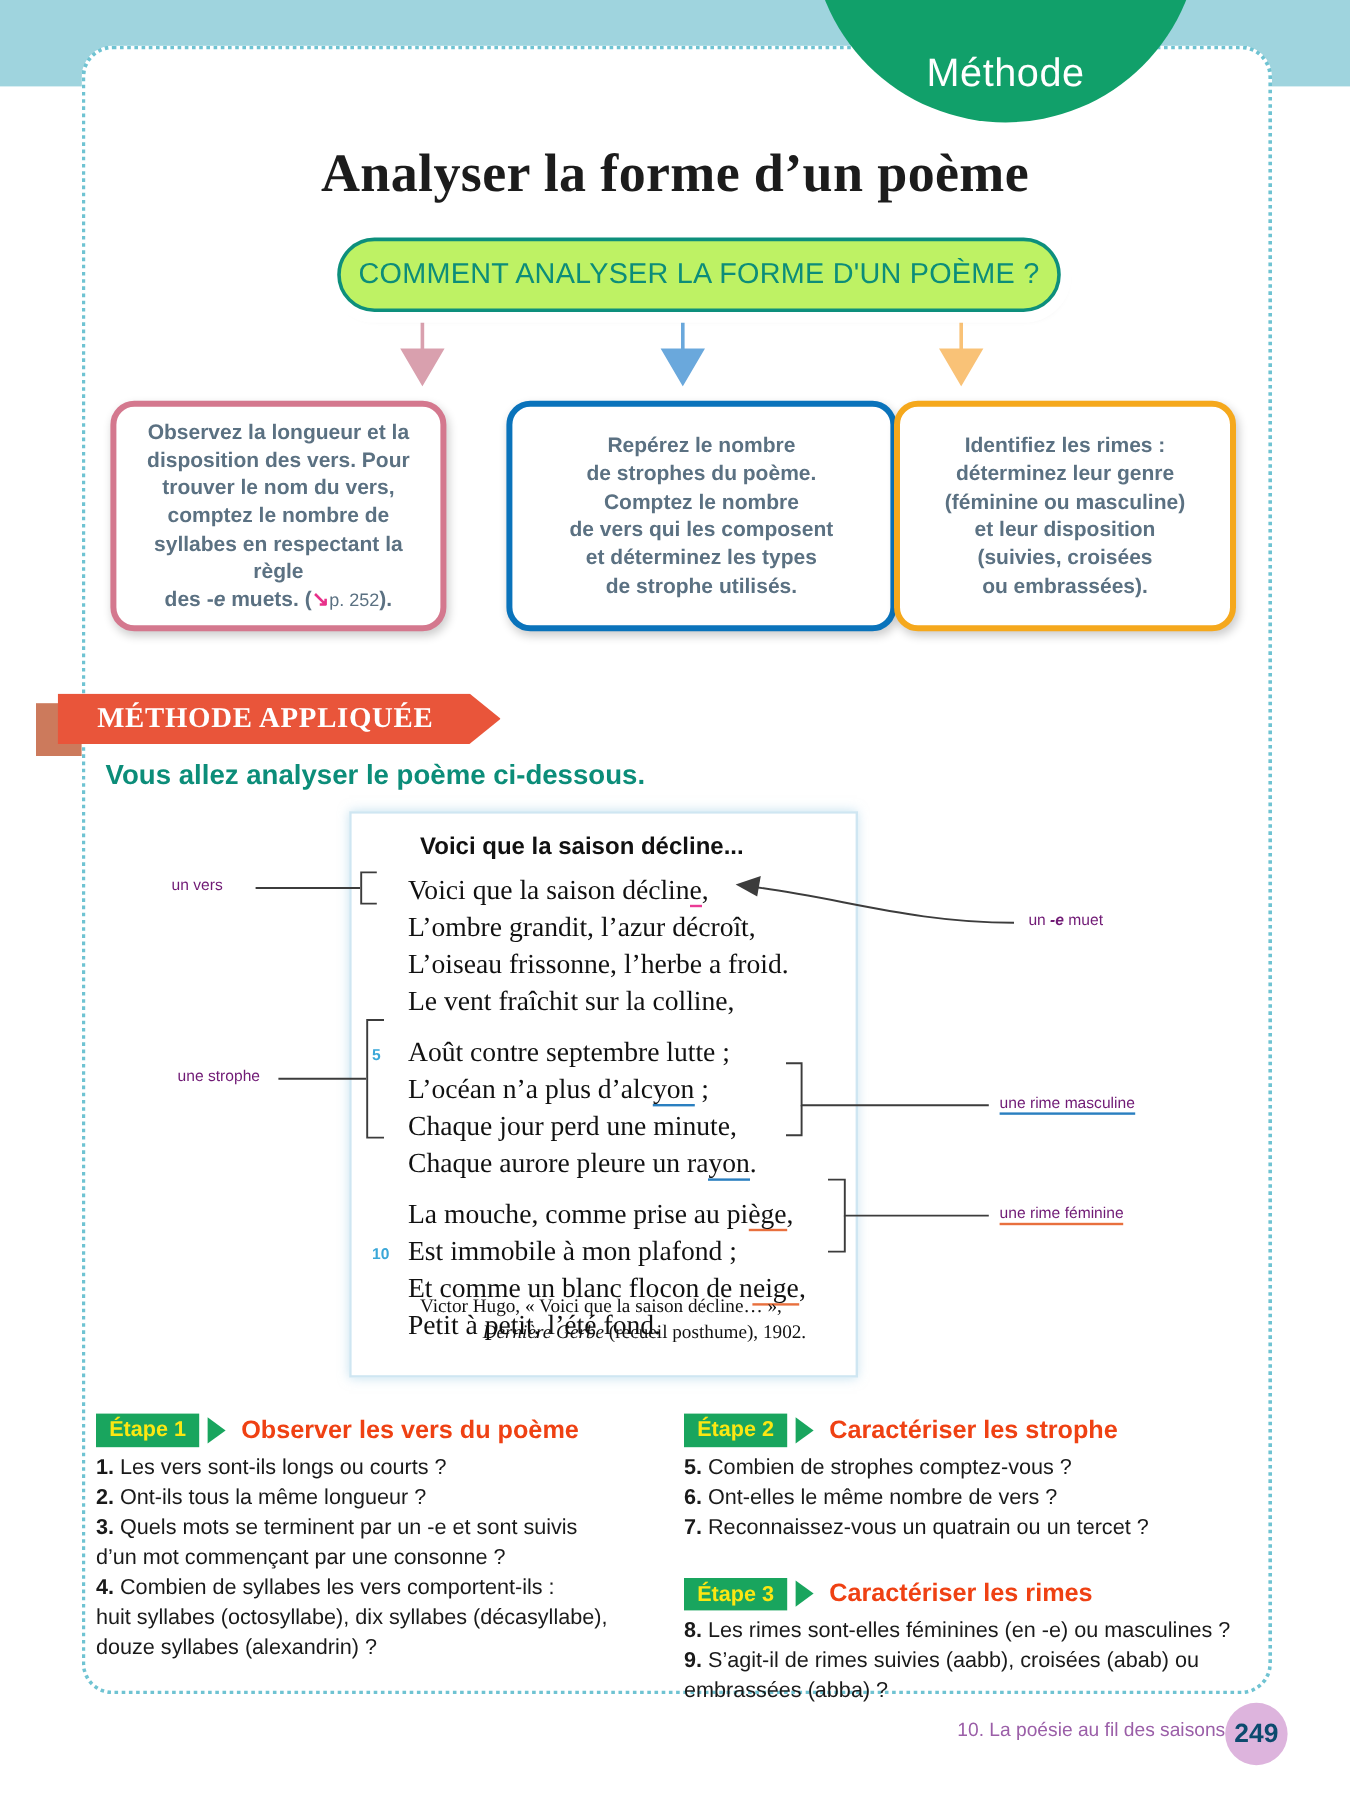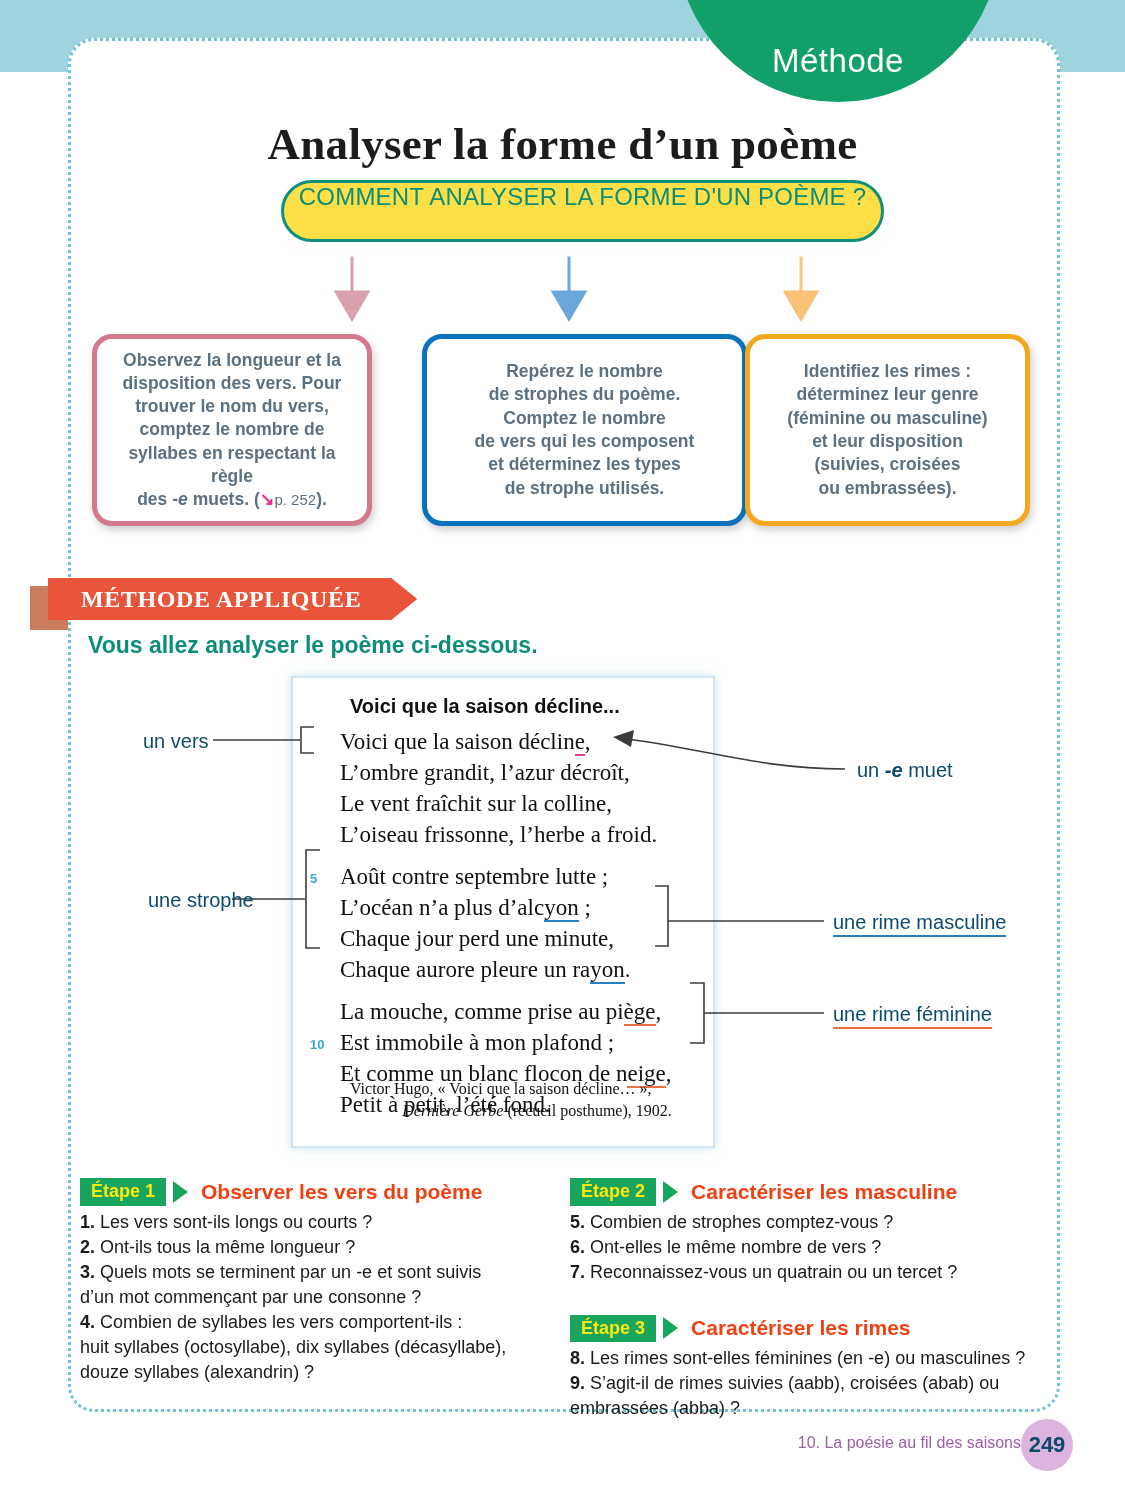--- a/index.html
+++ b/index.html
@@ -46,26 +46,26 @@
     position: absolute; left: 0; top: 118px; width: 1125px;
     text-align: center;
     font-family: "Liberation Serif", serif;
     font-size: 45px; font-weight: 700; color: #1c1c1c;
     letter-spacing: .3px;
     z-index: 5;
   }
 
   
   .question-pill {
-    position: absolute; left: 281px; top: 180px;
+    position: absolute; left: 281px; top: 198px;
     width: 603px; height: 62px;
-    background: #fde047;
+    background: #bef264;
     border: 3px solid #0d8f7c;
     border-radius: 32px;
-    display: flex; align-items: flex-start; justify-content: center;
+    display: flex; align-items: center; justify-content: center;
     box-shadow: 0 0 0 9px #fff, 2px 4px 7px rgba(0,0,0,.22);
     z-index: 5;
   }
   .question-pill .q {
     color: #0c8d79; font-size: 24px; letter-spacing: .2px; white-space: nowrap;
   }
 
   
   .arrows { position: absolute; left: 0; top: 255px; width: 1125px; height: 95px; z-index: 4; }
 
@@ -146,21 +146,21 @@
     position: absolute; left: 57px; top: 400px; width: 350px;
     font-family: "Liberation Serif", serif;
     font-size: 16px; color: #111; line-height: 22px;
   }
   .poem-credit .ln2 { display: block; text-align: center; padding-left: 24px; }
   .poem-credit i { font-style: italic; }
 
   
   .anno-layer { position: absolute; left: 0; top: 0; width: 1125px; height: 1500px; z-index: 7; pointer-events: none; }
   .anno-lbl {
-    position: absolute; font-size: 20px; color: #0c4a6e; white-space: nowrap; z-index: 8;
+    position: absolute; font-size: 13px; color: #701a75; white-space: nowrap; z-index: 8;
   }
   .anno-lbl.u-blue2 { border-bottom: 2px solid #2a7fc0; padding-bottom: 1px; }
   .anno-lbl.u-orange2 { border-bottom: 2px solid #e8703e; padding-bottom: 1px; }
   .anno-lbl i { font-style: italic; font-weight: 700; }
 
   
   .etapes { position: absolute; left: 0; top: 1178px; width: 1125px; z-index: 6; }
   .col { position: absolute; }
   #colL { left: 80px; width: 470px; }
   #colR { left: 570px; width: 465px; }
@@ -265,22 +265,22 @@
     </div>
   </div>
 
   <div class="intro-line">Vous allez analyser le poème ci-dessous.</div>
 
   <div class="poem-box">
     <div class="poem-title">Voici que la saison décline...</div>
     <div class="verses" id="verses">
         <div class="verse">Voici que la saison déclin<span class="u-pink">e</span>,</div>
         <div class="verse">L’ombre grandit, l’azur décroît,</div>
+        <div class="verse">L’oiseau frissonne, l’herbe a froid.</div>
         <div class="verse">Le vent fraîchit sur la colline,</div>
-        <div class="verse">L’oiseau frissonne, l’herbe a froid.</div>
         <div class="verse gap"><span class="lineno">5</span>Août contre septembre lutte ;</div>
         <div class="verse">L’océan n’a plus d’alc<span class="u-blue">yon</span> ;</div>
         <div class="verse">Chaque jour perd une minute,</div>
         <div class="verse">Chaque aurore pleure un ra<span class="u-blue">yon</span>.</div>
         <div class="verse gap">La mouche, comme prise au pi<span class="u-orange">ège</span>,</div>
         <div class="verse"><span class="lineno">10</span>Est immobile à mon plafond ;</div>
         <div class="verse">Et comme un blanc flocon de n<span class="u-orange">eige</span>,</div>
         <div class="verse">Petit à petit, l’été fond.</div>
       </div>
     <div class="poem-credit">
@@ -332,21 +332,21 @@
             <div class="q-item">huit syllabes (octosyllabe), dix syllabes (décasyllabe),</div>
             <div class="q-item">douze syllabes (alexandrin) ?</div>
           </div>
       </div>
     </div>
     <div class="col" id="colR">
       <div>
         <div class="etape-head">
           <span class="etape-badge">Étape 2</span>
           <span class="etape-tri"></span>
-          <span class="etape-title">Caractériser les masculine</span>
+          <span class="etape-title">Caractériser les strophe</span>
         </div>
         <div id="step2items">
             <div class="q-item"><b>5.</b> Combien de strophes comptez-vous ?</div>
             <div class="q-item"><b>6.</b> Ont-elles le même nombre de vers ?</div>
             <div class="q-item"><b>7.</b> Reconnaissez-vous un quatrain ou un tercet ?</div>
           </div>
       </div>
       <div class="etape-block2">
         <div class="etape-head">
           <span class="etape-badge">Étape 3</span>

